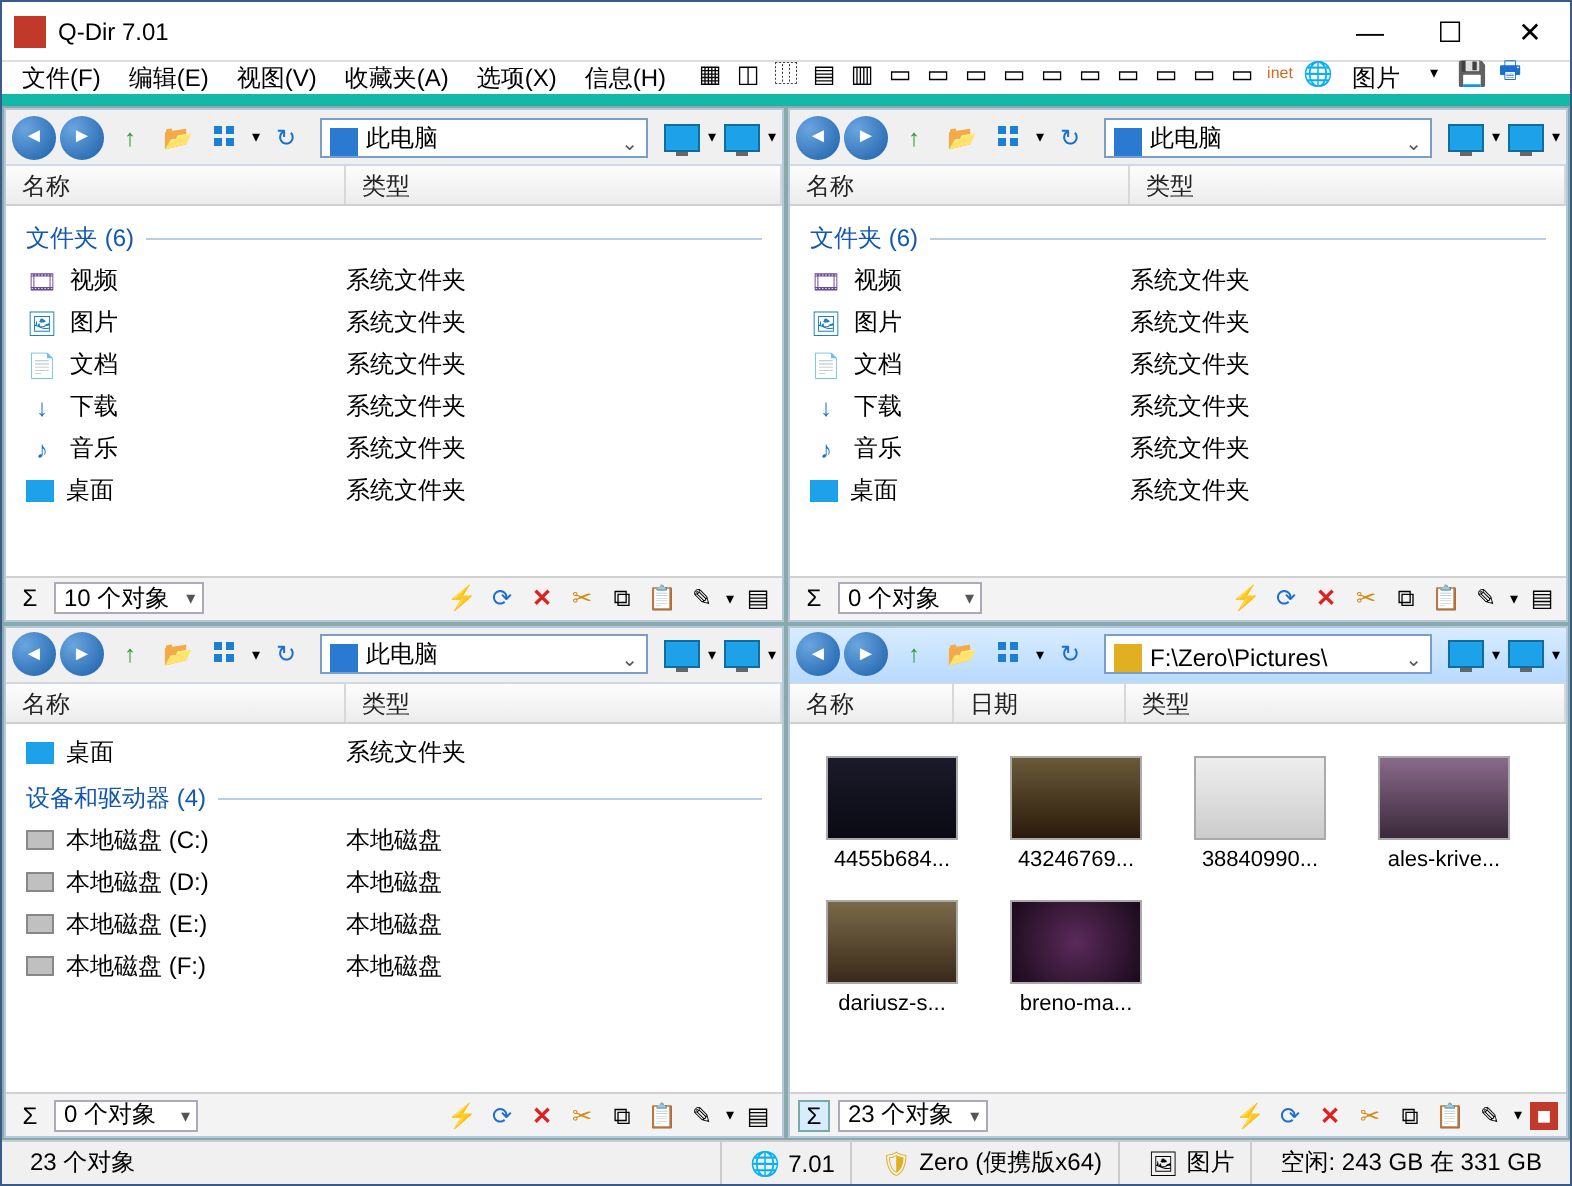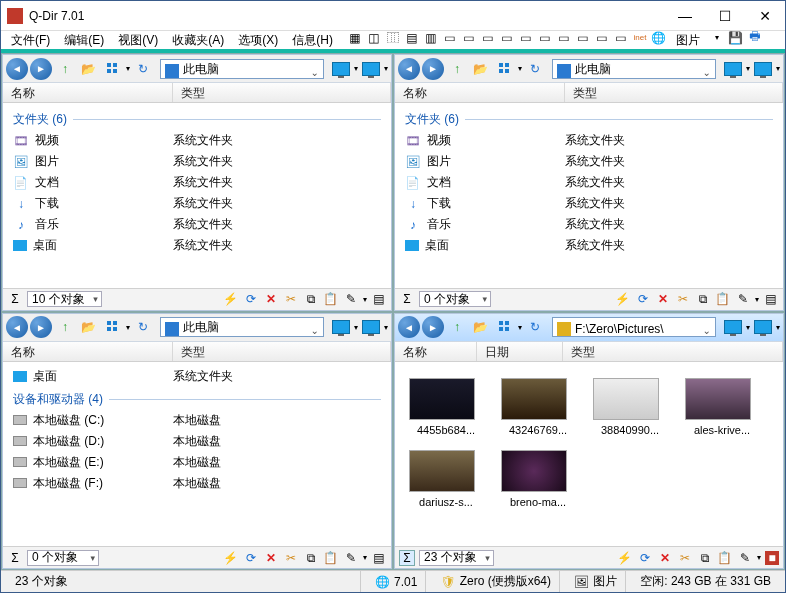--- a/index.html
+++ b/index.html
@@ -1,21 +1,21 @@
 <!DOCTYPE html>
 <html><head>
 <meta charset="utf-8">
 <style>
 * { margin: 0; padding: 0; box-sizing: border-box; font-family: "Microsoft YaHei", "Segoe UI", sans-serif; font-size: 12px; }
 body { width: 786px; height: 593px; background: #fff; border: 1px solid #395b8a; display: flex; flex-direction: column; overflow: hidden; }
 .titlebar { height: 30px; background: #fff; display: flex; align-items: center; padding: 0 0 0 6px; border-bottom: 1px solid #ddd; }
 .titlebar .app-icon { width: 16px; height: 16px; background: #c0392b; margin-right: 6px; }
 .titlebar .title { flex: 1; font-size: 12px; }
 .titlebar .win-btn { width: 40px; height: 28px; display: flex; align-items: center; justify-content: center; font-size: 14px; cursor: default; }
-.menubar { height: 22px; display: flex; align-items: center; padding: 0 4px; border-bottom: 4px solid #14b8a6; gap: 2px; }
+.menubar { height: 22px; display: flex; align-items: center; padding: 0 4px; border-bottom: 6px solid #14b8a6; gap: 2px; }
 .menubar .menu-item { padding: 2px 6px; cursor: default; }
 .menubar .tb-icons { display: flex; gap: 3px; margin-left: 6px; }
 .menubar .small-ico { width: 16px; height: 16px; display: flex; align-items: center; justify-content: center; }
 .panes { flex: 1; display: grid; grid-template-columns: 1fr 1fr; grid-template-rows: 1fr 1fr; gap: 2px; background: #8aa; padding: 1px; overflow: hidden; }
 .pane { background: #fff; display: flex; flex-direction: column; border: 1px solid #b5c7de; overflow: hidden; }
 .pane-toolbar { height: 28px; background: #f0f0f0; border-bottom: 1px solid #cfd8e3; display: flex; align-items: center; padding: 2px 3px; gap: 2px; }
 .pane-toolbar.active { background: linear-gradient(#d9ecff,#b8daff); }
 .tb-btn { width: 22px; height: 22px; display: flex; align-items: center; justify-content: center; border: 1px solid transparent; border-radius: 2px; }
 .nav-round { width: 22px; height: 22px; border-radius: 50%; background: radial-gradient(circle at 30% 30%, #6aa5e0, #1a5fa8); display: flex; align-items: center; justify-content: center; color: #fff; font-size: 10px; }
 .addr { flex: 1; height: 20px; border: 1px solid #7a9ec7; background: #fff; display: flex; align-items: flex-end; padding: 0 4px; gap: 4px; margin: 0 4px; }
@@ -33,21 +33,21 @@
 .row .c2 { flex: 1; font-family: Liberation Mono, monospace; }
 .ico { width: 16px; height: 16px; display: inline-flex; align-items: center; justify-content: center; font-size: 12px; }
 .ico-vid { color:#6a4a9a; }
 .ico-img { color:#1e7fc1; }
 .ico-doc { color:#2a9f6b; }
 .ico-dl  { color:#1b6fd1; font-weight:bold; }
 .ico-mus { color:#1b6fd1; }
 .ico-desk{ background:#1da1e8; width:14px; height:11px; }
 .ico-disk{ background:#c0c0c0; width:14px; height:10px; border:1px solid #888; }
 .thumbs { display: flex; flex-wrap: wrap; gap: 14px 18px; padding: 12px 14px; align-content: flex-start; }
-.thumb { width: 74px; display: flex; flex-direction: column; gap: 4px; }
+.thumb { width: 74px; display: flex; flex-direction: column; align-items: center; gap: 4px; }
 .thumb .img { width: 66px; height: 42px; background: #334; border:1px solid #aaa; }
 .thumb .c0 { background:linear-gradient(#1a1a2a,#0a0a14); }
 .thumb .c1 { background:radial-gradient(circle,#3a5a8a,#0a1a2a); }
 .thumb .c2 { background:linear-gradient(#222,#111); }
 .thumb .c3 { background:linear-gradient(#6a5a3a,#2a1a0a); }
 .thumb .c4 { background:linear-gradient(#eee,#ccc); }
 .thumb .c5 { background:linear-gradient(#8a6a8a,#3a2a3a); }
 .thumb .c6 { background:radial-gradient(circle,#5a2a5a,#1a0a1a); }
 .thumb .c7 { background:linear-gradient(#7a6a4a,#3a2a1a); }
 .thumb .cap { font-size: 11px; max-width: 74px; white-space: nowrap; overflow: hidden; text-overflow: ellipsis; text-align:center; }

